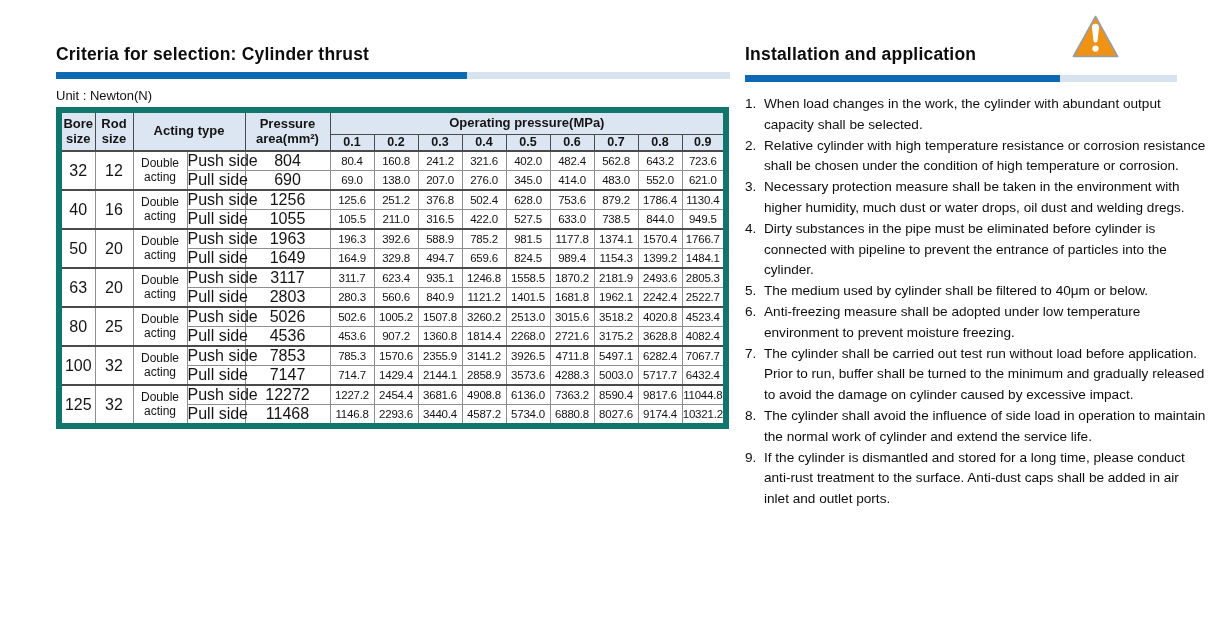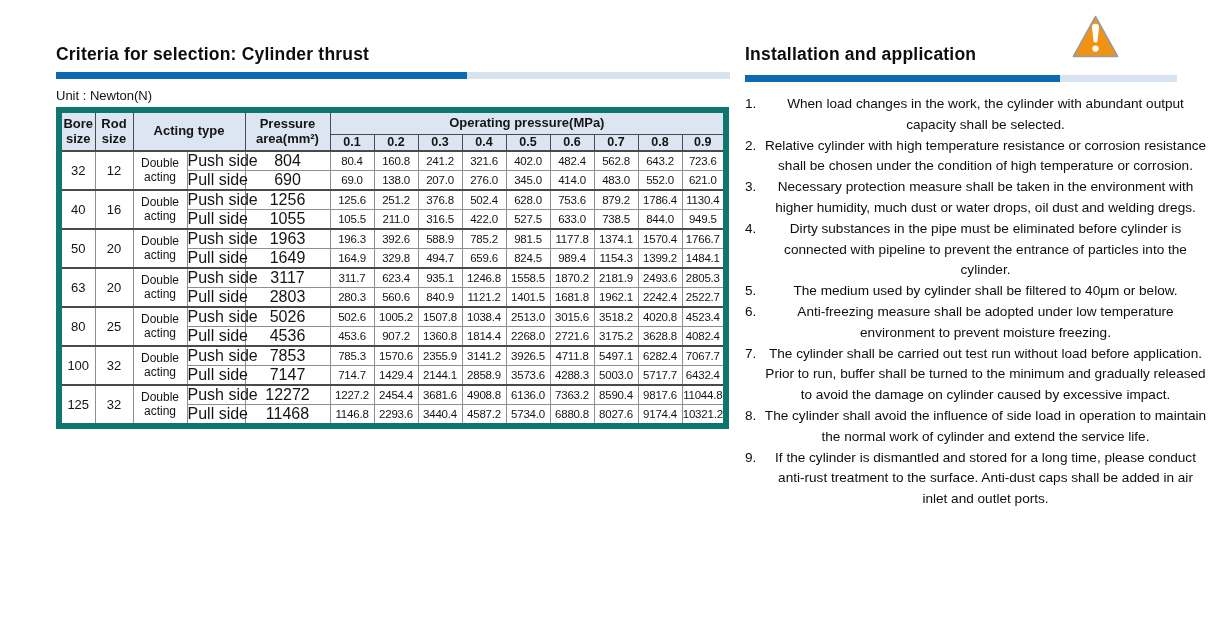--- a/index.html
+++ b/index.html
@@ -26,35 +26,35 @@
     padding:0; white-space:nowrap; color:#141414;
   }
   .thrust thead th {
     background:#dbe6f2; border-color:#4a4a4a; font-weight:bold;
     font-size:13px; line-height:1.12; white-space:normal;
   }
   .thrust thead tr:first-child { height:24px; }
   .thrust thead tr:nth-child(2) { height:17px; }
   .thrust thead th.psub { font-size:12.5px; }
   .thrust tbody tr { height:19px; }
-  .thrust td.num    { font-size:13px; }
+  .thrust td.num    { font-size:16px; }
   .thrust td.acting { font-size:12px; white-space:normal; line-height:1.15; }
   .thrust td.side   { font-size:16px; }
   .thrust td.area   { font-size:16px; }
   .thrust td.val    { font-size:11.5px; letter-spacing:-.2px; }
   .thrust tbody tr.gstart td { border-top:2px solid #4a4a4a; }
 
   
   .right { position:absolute; left:745px; top:44px; width:462px; }
   .right-head { position:relative; height:24px; }
   .warn { position:absolute; left:327px; top:-38px; width:47px; height:61px; }
   .items { margin-top:12px; }
   .item  { display:flex; font-size:13.6px; line-height:20.8px; color:#0e0e0e; }
   .inum  { flex:none; width:19px; }
-  .itxt  { flex:1;text-align:center; }
+  .itxt  { flex:1; }
 </style>
 </head>
 <body>
 
 <div class="page">
 
   <section class="left">
     <h1 class="title">Criteria for selection: Cylinder thrust</h1>
     <div class="bar bar-left"></div>
     <div class="unit">Unit : Newton(N)</div>
@@ -215,21 +215,21 @@
           </tr>
           <tr class="gstart">
             <td class="num" rowspan="2">80</td>
             <td class="num" rowspan="2">25</td>
             <td class="acting" rowspan="2">Double acting</td>
             <td class="side">Push side</td>
             <td class="area">5026</td>
             <td class="val">502.6</td>
             <td class="val">1005.2</td>
             <td class="val">1507.8</td>
-            <td class="val">1038.4</td>
+            <td class="val">3260.2</td>
             <td class="val">2513.0</td>
             <td class="val">3015.6</td>
             <td class="val">3518.2</td>
             <td class="val">4020.8</td>
             <td class="val">4523.4</td>
           </tr>
           <tr>
             <td class="side">Pull side</td>
             <td class="area">4536</td>
             <td class="val">453.6</td>

